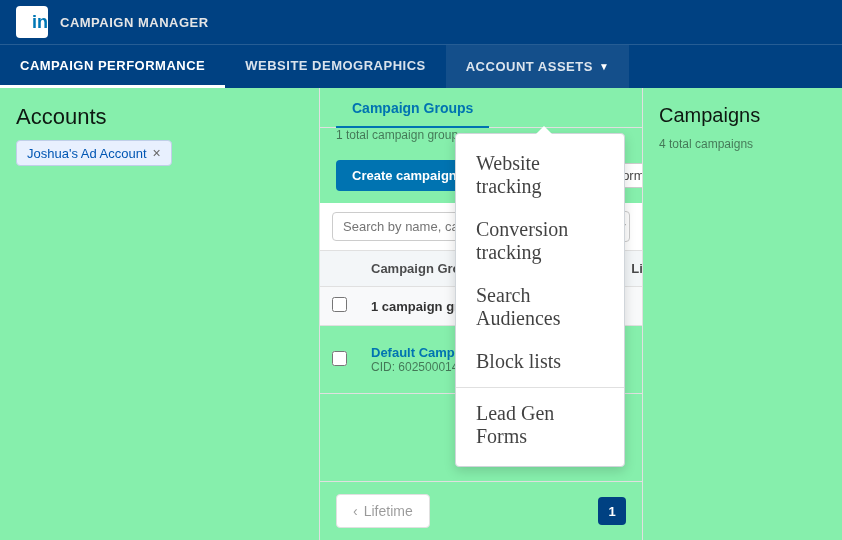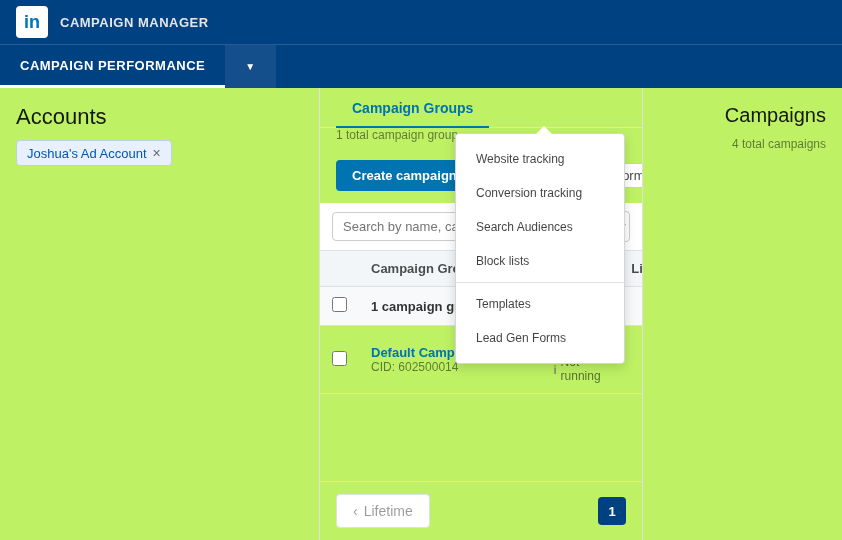--- a/index.html
+++ b/index.html
@@ -11,21 +11,21 @@
       height: 44px;
       display: flex;
       align-items: center;
       padding: 0 16px;
       gap: 12px;
     }
     .linkedin-logo {
       width: 32px; height: 32px;
       background: white;
       border-radius: 4px;
-      display: flex; align-items: center; justify-content: center;
+      display: flex; align-items: center; justify-content: flex-end;
       font-weight: 900; font-size: 18px; color: #0077b5;
       flex-shrink: 0;
     }
     .app-title {
       color: #e5e5e5;
       font-size: 13px;
       font-weight: 600;
       letter-spacing: 0.5px;
       text-transform: uppercase;
     }
@@ -91,32 +91,33 @@
       position: absolute;
       top: -8px;
       left: 80px;
       width: 16px; height: 8px;
       background: white;
       clip-path: polygon(50% 0%, 0% 100%, 100% 100%);
       filter: drop-shadow(0 -2px 2px rgba(0,0,0,0.1));
     }
     .dropdown-item {
       padding: 10px 20px;
-      font-size: 12px;
+      font-size: 20px;
       color: rgba(0,0,0,0.75);
       cursor: pointer;
       display: block;
+      font-family: Liberation Serif, serif;
     }
     .dropdown-divider { border: none; border-top: 1px solid #e0e0e0; margin: 4px 0; }
 
     
     .main-content {
       display: flex;
       height: calc(540px - 88px);
-      background: #bef264;
+      background: #86efac;
       overflow: hidden;
     }
     .panel-title {
       font-size: 22px;
       font-weight: 400;
       color: rgba(0,0,0,0.9);
       margin-bottom: 10px;
     }
     .account-tag {
       display: inline-flex; align-items: flex-end; gap: 6px;
@@ -314,21 +315,20 @@
     .middle-panel {
       flex: 1;
       display: flex;
       flex-direction: column;
       overflow: hidden;
     }
     .right-panel {
       flex: 0 0 200px;
       border-left: 1px solid #e0e0e0;
       padding: 16px;
-      text-align: right;
     }
 
     
     input[type="checkbox"] {
       width: 15px; height: 15px;
       cursor: pointer;
     }
 
     .checkbox-col { width: 32px; }
     .name-col { width: 200px; }
@@ -354,31 +354,34 @@
   <div class="linkedin-logo">
     <span>in</span>
   </div>
   <span class="app-title">CAMPAIGN MANAGER</span>
 </div>
 
 <div class="nav-bar">
   <div class="nav-item active">
     <span>CAMPAIGN PERFORMANCE</span>
   </div>
+  <div class="nav-item">
+    <span>WEBSITE DEMOGRAPHICS</span>
+  </div>
   <div class="nav-item-dropdown">
+    <span>ACCOUNT ASSETS</span>
     <span class="caret">▼</span>
   </div>
 
   <div class="dropdown-menu">
     <div class="dropdown-item">Website tracking</div>
     <div class="dropdown-item">Conversion tracking</div>
     <div class="dropdown-item">Search Audiences</div>
     <div class="dropdown-item">Block lists</div>
     <hr class="dropdown-divider">
-    <div class="dropdown-item">Templates</div>
     <div class="dropdown-item">Lead Gen Forms</div>
   </div>
 </div>
 
 <div class="main-content">
 
   <div class="left-panel">
     <div class="panel-title">Accounts</div>
     <div style="margin-bottom: 12px;">
       <span class="account-tag">

